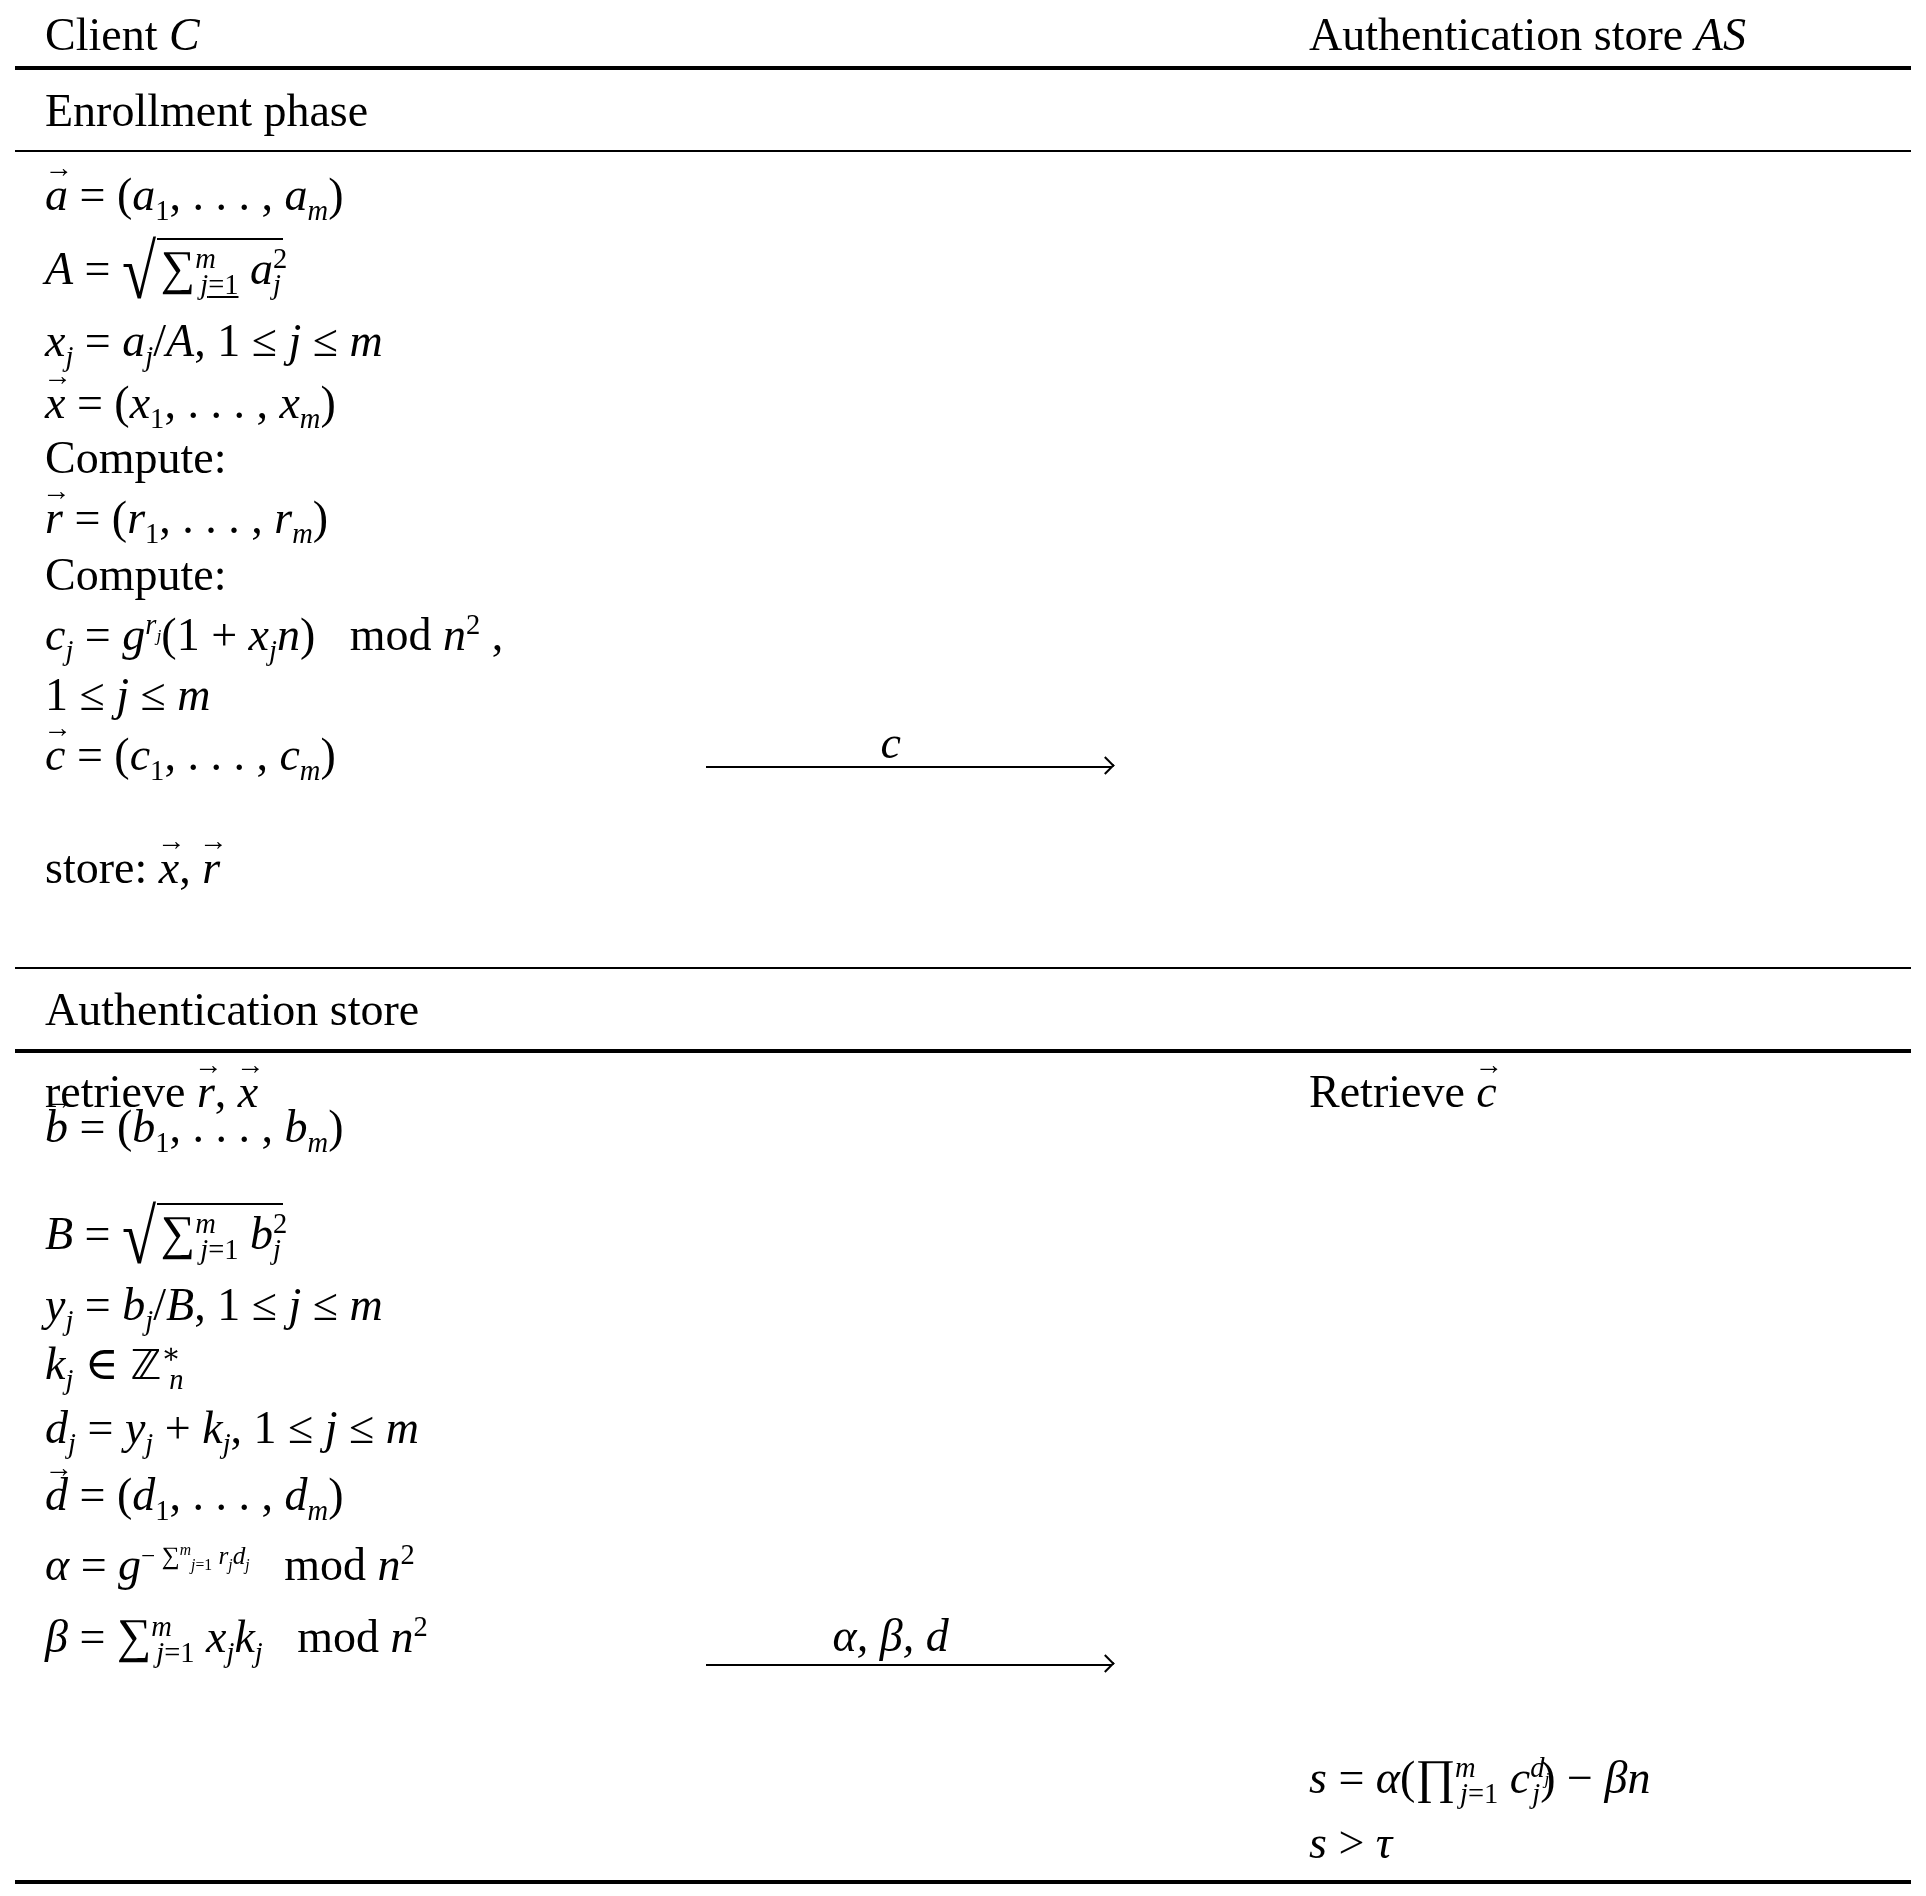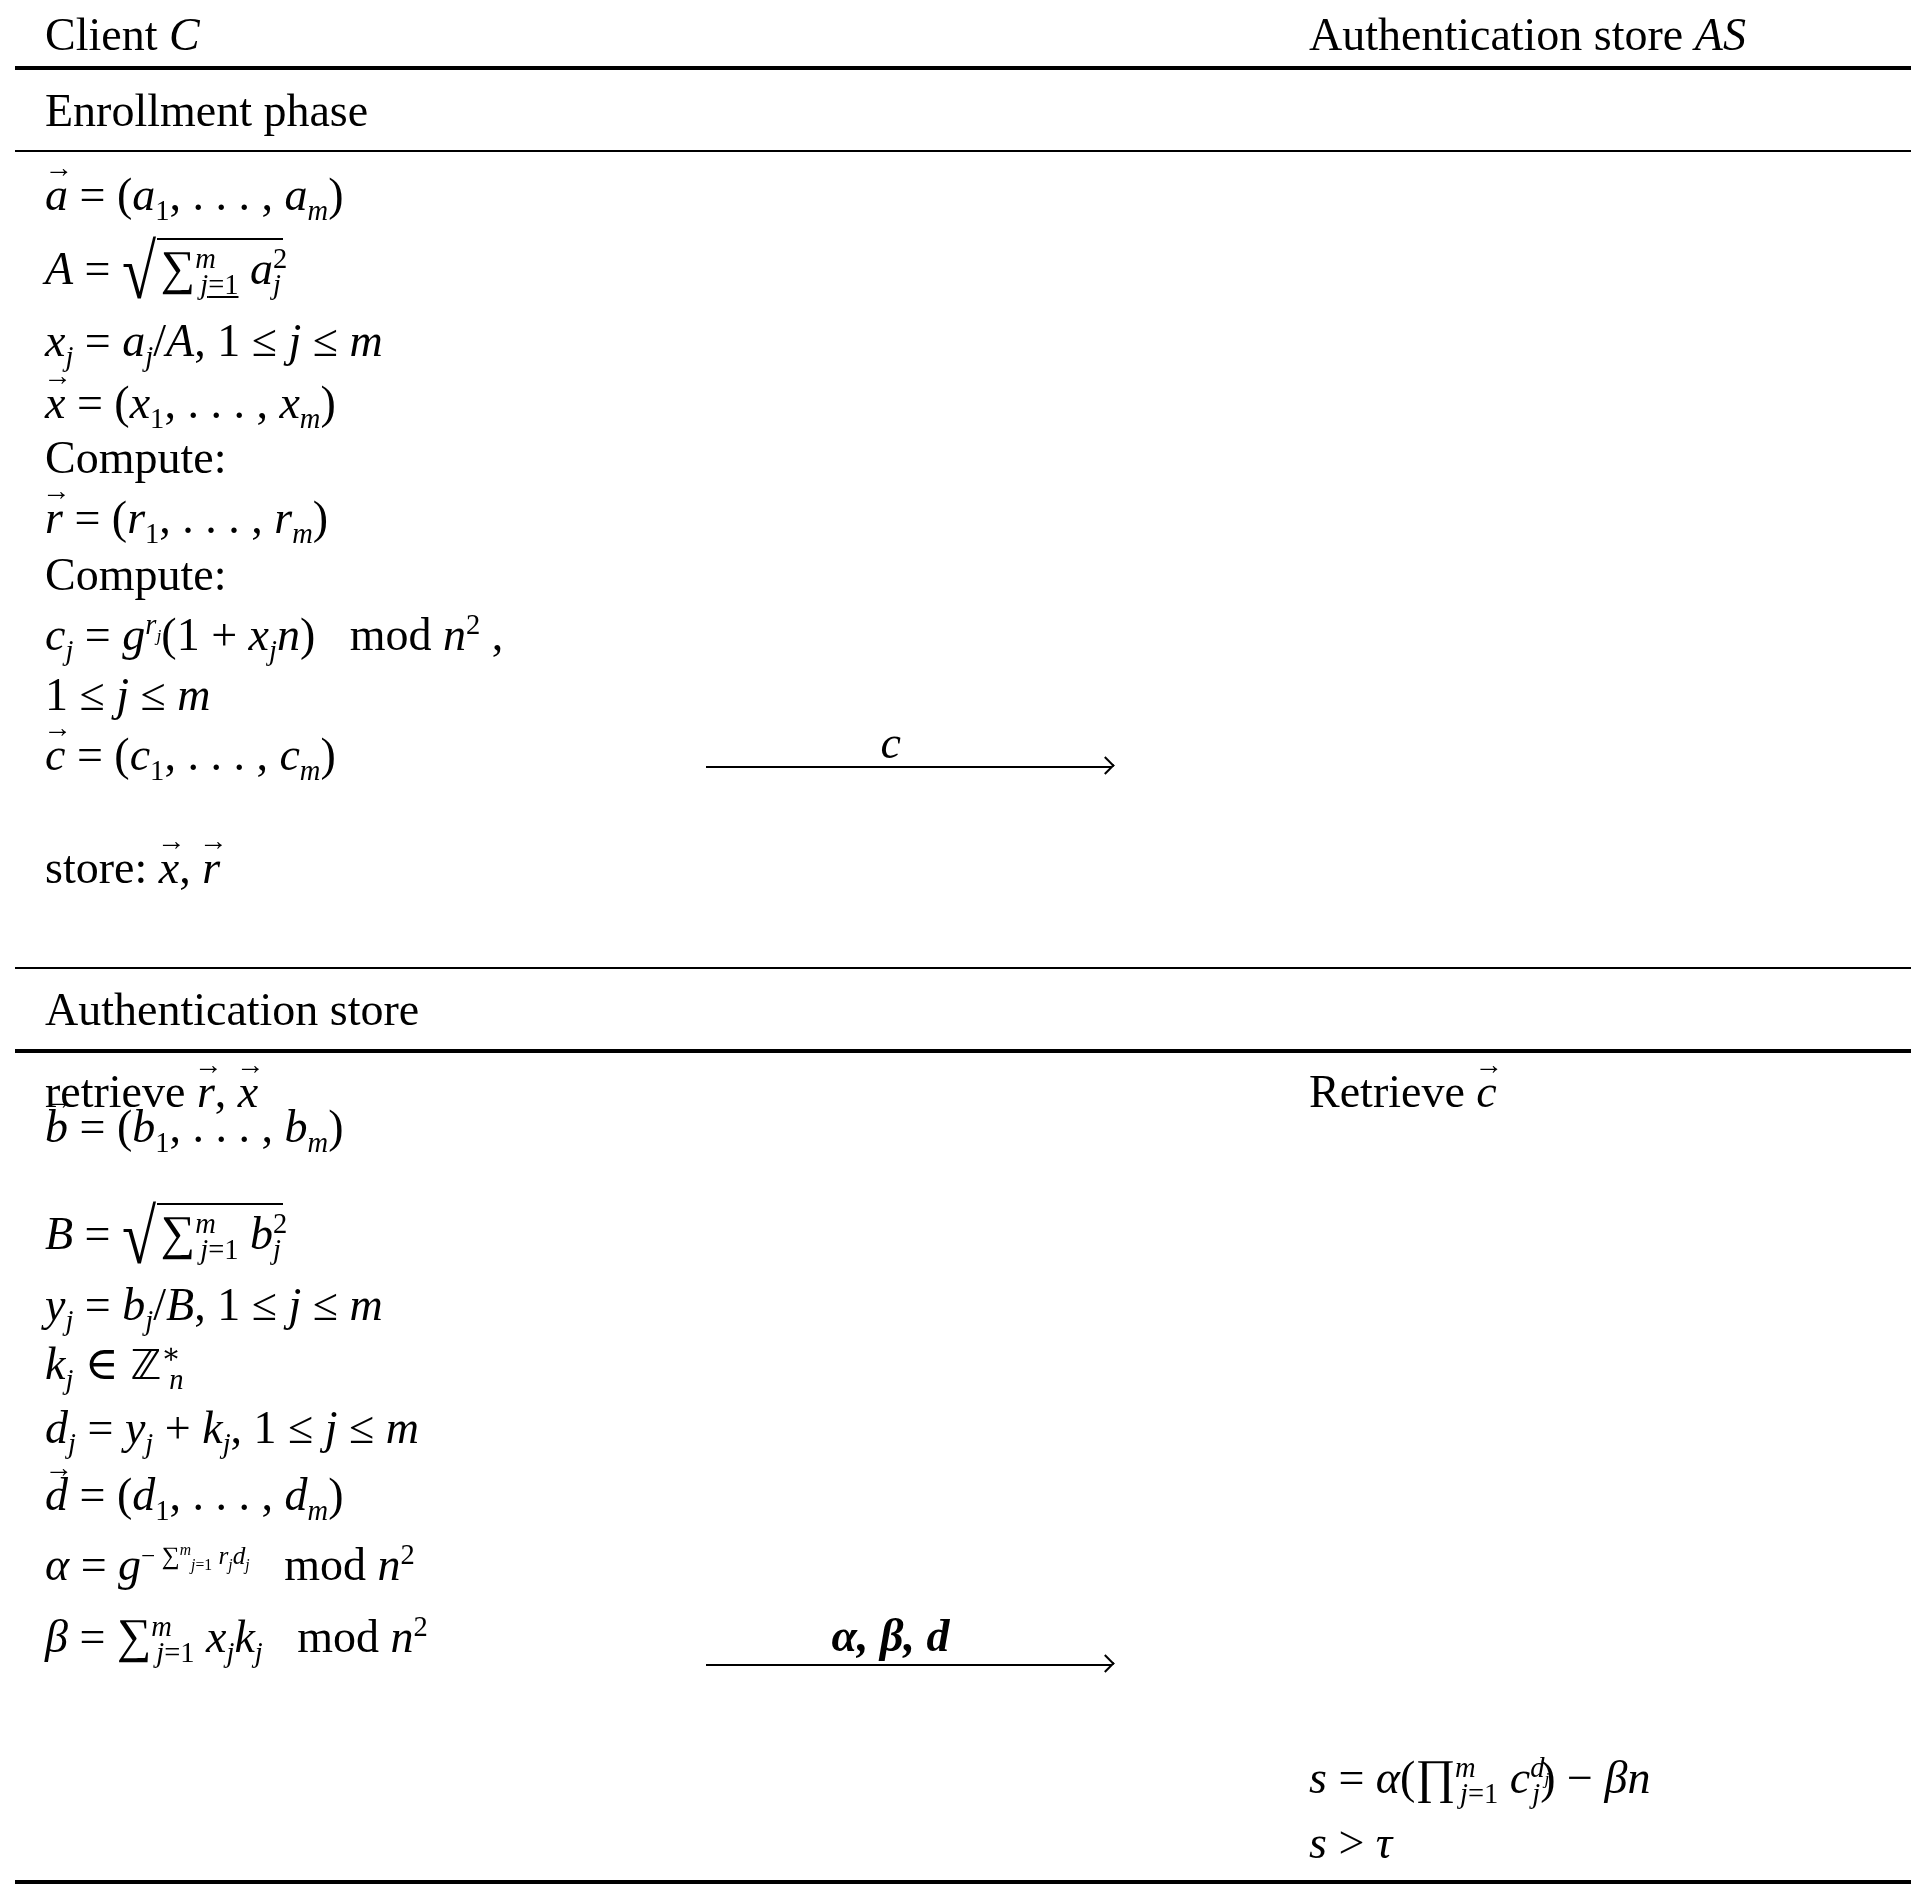--- a/index.html
+++ b/index.html
@@ -103,21 +103,21 @@
     <span class="vec">d</span> = (<i class="m">d</i><sub>1</sub>, . . . , <i class="m">d<sub>m</sub></i>)
   </div>
   <div class="abs txt" style="left:45px; top:1542px;">
     <i class="m">α</i> = <i class="m">g</i><sup style="font-size:0.55em;">− ∑<sup><i class="m">m</i></sup><sub><i class="m">j</i>=1</sub> <i class="m">r<sub>j</sub>d<sub>j</sub></i></sup> &nbsp; <span>mod</span> <i class="m">n</i><sup>2</sup>
   </div>
   <div class="abs txt" style="left:45px; top:1612px;">
     <i class="m">β</i> = <span class="big">∑</span><sup><i class="m">m</i></sup><sub style="margin-left:-0.55em;"><i class="m">j</i>=1</sub> <i class="m">x<sub>j</sub>k<sub>j</sub></i> &nbsp; <span>mod</span> <i class="m">n</i><sup>2</sup>
   </div>
 </div>
 
-<div class="arrow-label" style="left:706px; width:405px; top:1609px;font-weight:bold;">α, β, d⃗</div>
+<div class="arrow-label" style="left:706px; width:405px; top:1609px;">α, β, d⃗</div>
 <div class="arrow" style="left:706px; width:405px; top:1664px;"></div>
 
 <div>
   <div class="abs txt" style="left:1309px; top:1069px;">
     <span>Retrieve</span> <span class="vec">c</span>
   </div>
   <div class="abs txt" style="left:1309px; top:1753px;">
     <i class="m">s</i> = <i class="m">α</i>(<span class="big">∏</span><sup><i class="m">m</i></sup><sub style="margin-left:-0.55em;"><i class="m">j</i>=1</sub> <i class="m">c</i><sup><i class="m">d<sub>j</sub></i></sup><sub style="margin-left:-0.6em;"><i class="m">j</i></sub>) − <i class="m">βn</i>
   </div>
   <div class="abs txt" style="left:1309px; top:1820px;">

